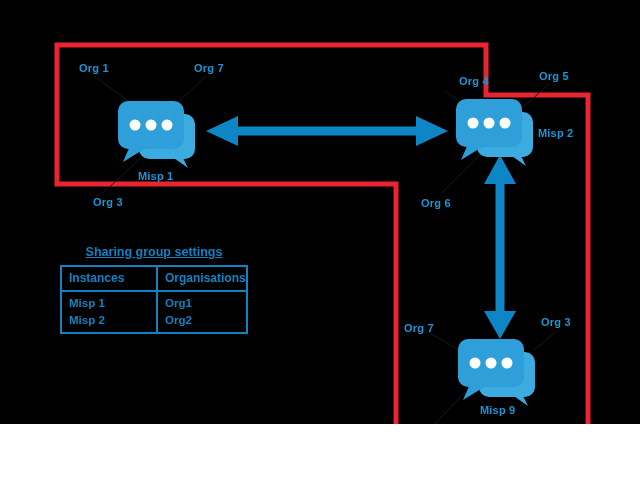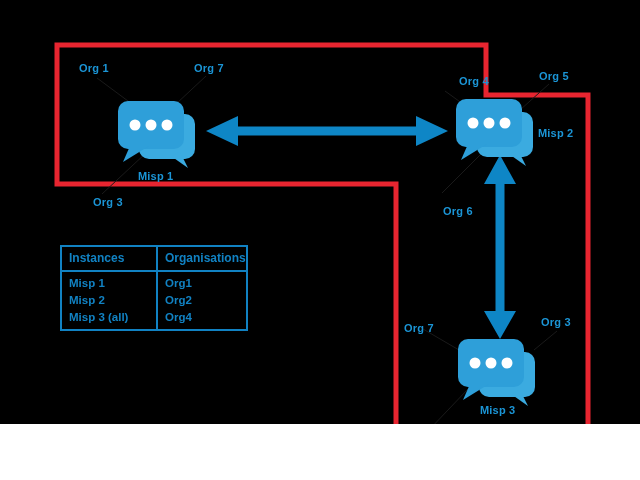--- a/index.html
+++ b/index.html
@@ -86,46 +86,43 @@
     <use href="#misp-icon" x="458" y="339"></use>
   </svg>
 
   <div class="lbl" style="left:79px;top:62px;">Org 1</div>
   <div class="lbl" style="left:194px;top:62px;">Org 7</div>
   <div class="lbl" style="left:93px;top:196px;">Org 3</div>
   <div class="lbl" style="left:138px;top:170px;">Misp 1</div>
 
   <div class="lbl" style="left:419px;top:75px;margin-left:40px;">Org 4</div>
   <div class="lbl" style="left:539px;top:70px;">Org 5</div>
-  <div class="lbl" style="left:443px;top:197px;margin-top:8px;">Org 6</div>
+  <div class="lbl" style="left:421px;top:197px;">Org 6</div>
   <div class="lbl" style="left:538px;top:127px;">Misp 2</div>
 
   <div class="lbl" style="left:404px;top:322px;">Org 7</div>
   <div class="lbl" style="left:541px;top:316px;">Org 3</div>
   <div class="lbl" style="left:407px;top:435px;">Org 7</div>
-  <div class="lbl" style="left:480px;top:404px;">Misp 3</div>
+  <div class="lbl" style="left:480px;top:404px;">Misp 9</div>
 
   <div class="panel">
+    <div class="panel-title">Sharing group settings</div>
     <table class="sharing">
       <thead>
         <tr>
           <th>Instances</th>
           <th>Organisations</th>
         </tr>
       </thead>
       <tbody>
         <tr>
           <td>Misp 1</td>
           <td>Org1</td>
         </tr>
         <tr>
           <td>Misp 2</td>
           <td>Org2</td>
         </tr>
-        <tr>
-          <td>Misp 3 (all)</td>
-          <td>Org4</td>
-        </tr>
       </tbody>
     </table>
   </div>
 
 </div>
 
 </body></html>

